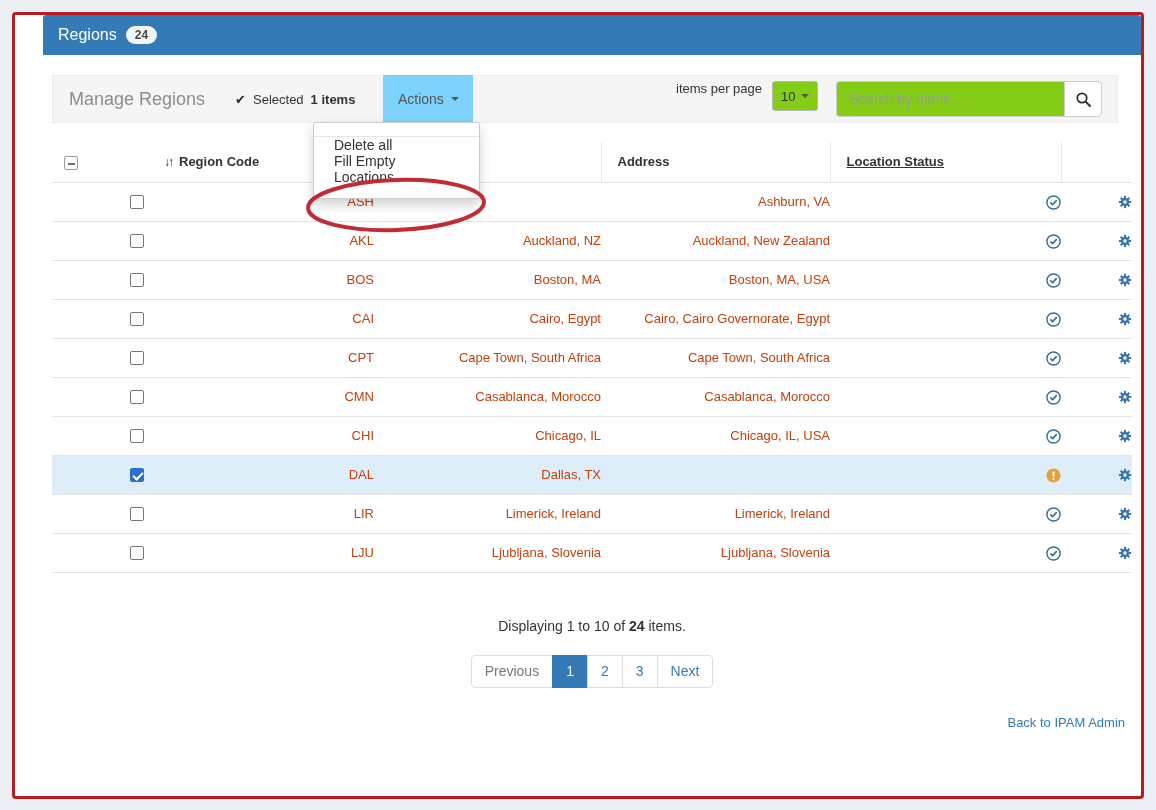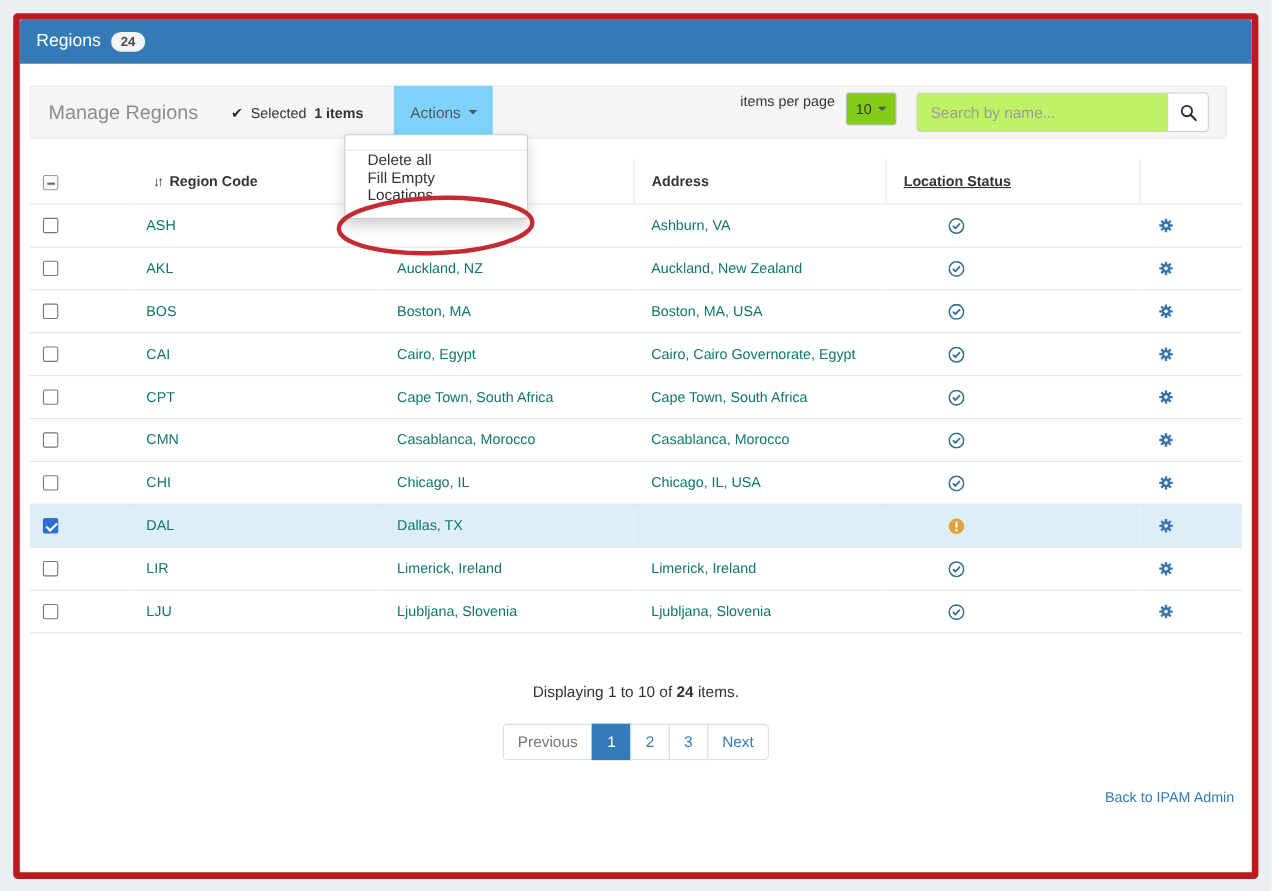--- a/index.html
+++ b/index.html
@@ -8,21 +8,21 @@
     position:relative;
     background:#ebeef2;
     font-family:"Liberation Sans", sans-serif;
     color:#333;
     overflow:hidden;
   }
 
   
   .panel {
     position:absolute; left:12px; top:12px; right:12px; bottom:11px;
-    background:#fff; border:6px solid #b91c1c; border-radius:4px;
+    background:#fff; border:3px solid #b91c1c; border-radius:4px;padding-left:28px;
   }
   .panel-heading {
     height:40px; background:#337ab7; border-radius:3px 3px 0 0;
     display:flex; align-items:center; padding:0 15px; gap:9px;
   }
   .panel-title { color:#fff; font-size:16px; }
   .badge {
     background:#f4f4f4; color:#4a4a4a; font-size:12px; font-weight:bold;
     border-radius:10px; padding:3px 9px; line-height:1;
   }
@@ -51,34 +51,34 @@
   .ipp-label { font-size:13px; color:#333; margin-right:10px; }
   .ipp-select {
     width:46px; height:30px; border:1px solid #b9b9b9; border-radius:3px; background:#84cc16;
     display:flex; align-items:center; justify-content:space-between; padding:0 8px;
     font-size:13px; cursor:pointer; margin-right:18px;
   }
   .search-wrap { display:flex; }
   .search-input {
     width:228px; height:36px; border:1px solid #ccc; border-right:none;
     border-radius:4px 0 0 4px; padding:0 12px; font-size:14px; color:#333;
-    font-family:"Liberation Sans", sans-serif; outline:none; background:#bef264;
+    font-family:"Liberation Sans", sans-serif; outline:none; background:#84cc16;
   }
   .search-input::placeholder { color:#9b9b9b; }
   .search-btn {
     width:38px; height:36px; border:1px solid #ccc; border-radius:0 4px 4px 0;
     background:#fff; display:flex; align-items:center; justify-content:center; cursor:pointer;
   }
 
   
   table { width:100%; border-collapse:collapse; table-layout:fixed; margin-top:19px; }
   th { height:40px; font-size:13px; font-weight:bold; color:#333; text-align:left;
        border-bottom:1px solid #e4e4e4; }
   th.sep { border-left:1px solid #e9e9e9; }
-  td { height:39px; font-size:13px; color:#0f766e; border-bottom:1px solid #e4e4e4; }
+  td { height:39px; font-size:13px; color:#c2410c; border-bottom:1px solid #e4e4e4;text-align:right; }
   .c-select { padding-left:12px; width:92px; }
   th.c-code { padding-left:20px; }
   td.c-code { padding-left:14px; }
   td.c-name { padding-left:12px; }
   th.c-addr, td.c-addr { padding-left:16px; }
   th.c-status { padding-left:16px;text-decoration:underline; }
   td.c-status { padding-left:57px; }
   td.c-gear { padding-left:17px; }
   tr.selected td { background:#ddeef9; }
   .sort-icon { font-weight:bold; font-size:12px; letter-spacing:-2px; margin-right:7px; color:#2b2b2b; }

